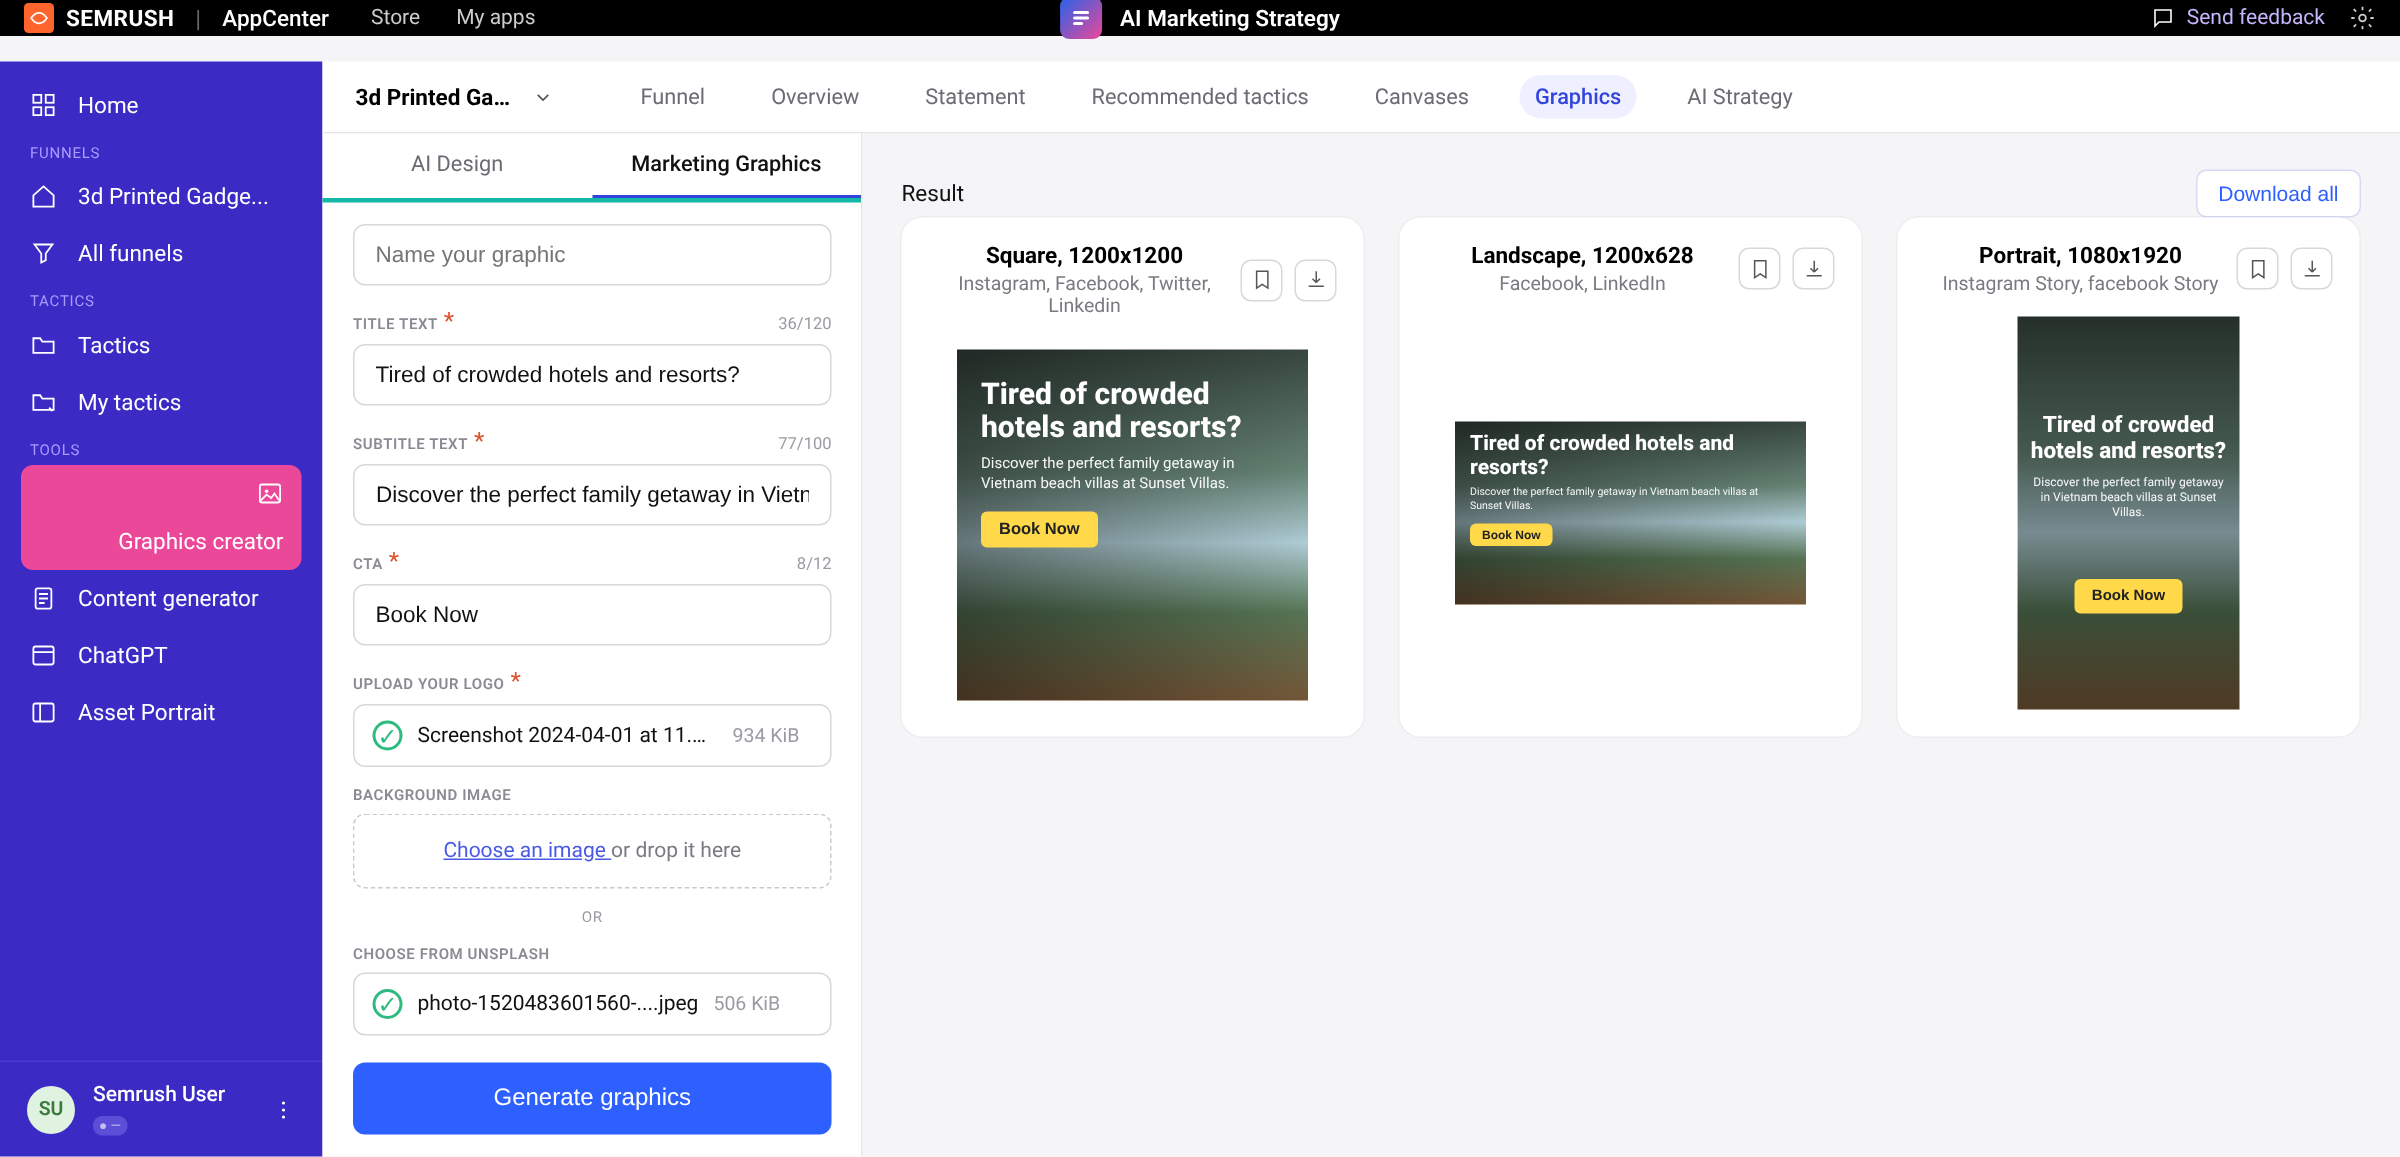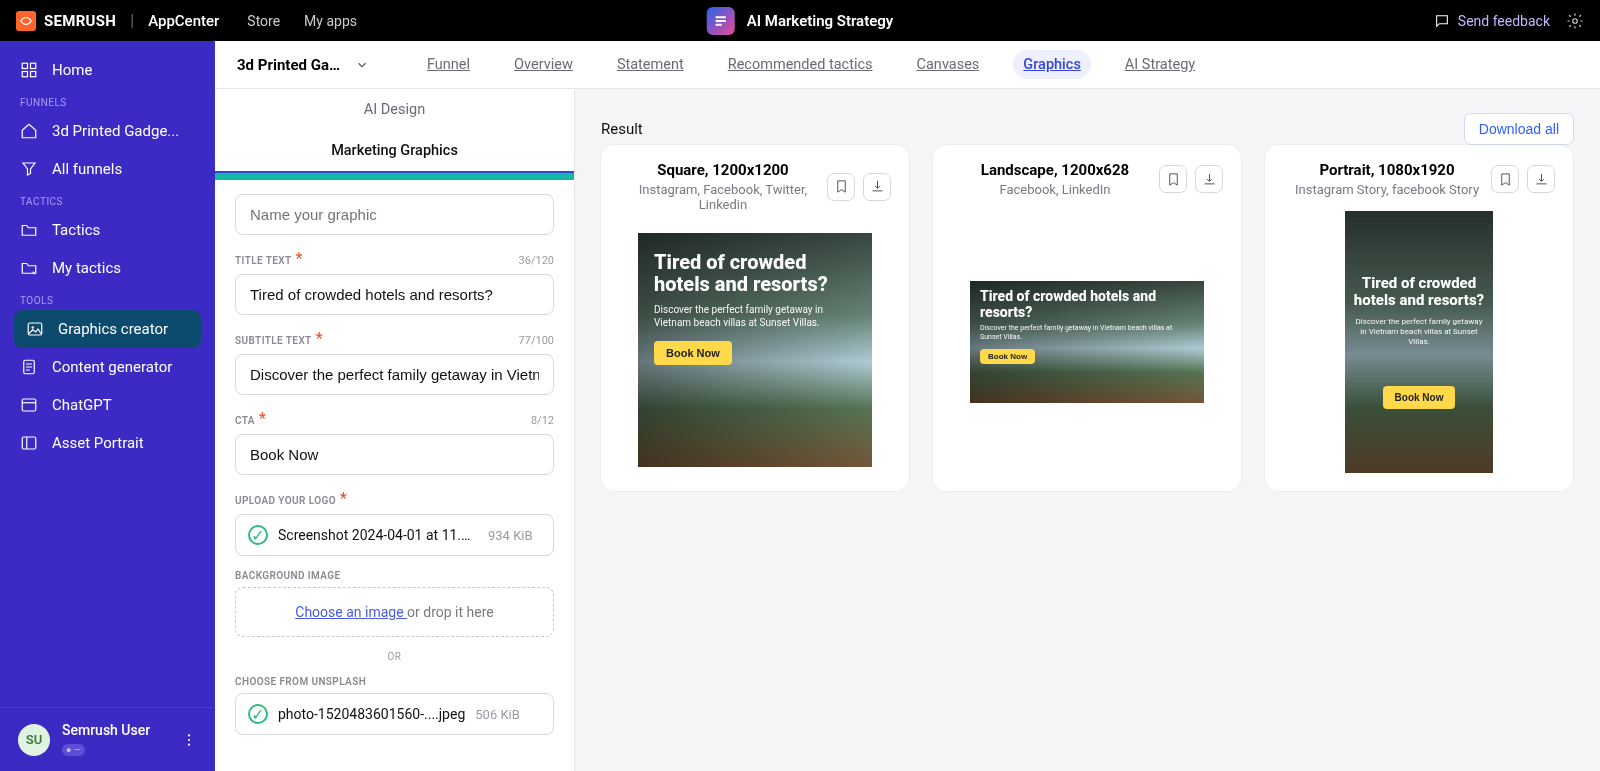--- a/index.html
+++ b/index.html
@@ -1,54 +1,54 @@
 <!DOCTYPE html>
 <html><head>
 <meta charset="utf-8">
 <style>
 * { box-sizing: border-box; margin: 0; padding: 0; }
 body { font-family: -apple-system, BlinkMacSystemFont, "Segoe UI", Roboto, sans-serif; background: #f5f5f7; width: 1600px; height: 771px; overflow: hidden; }
 
 
-.topbar { height: 41px; background: #000; display: flex; align-items: center; padding: 0 16px; color: #fff; }
+.topbar { height: 24px; background: #000; display: flex; align-items: center; padding: 0 16px; color: #fff; }
 .brand { display: flex; align-items: center; gap: 8px; }
 .brand-icon { width: 20px; height: 20px; background: #ff642d; border-radius: 3px; display: flex; align-items: center; justify-content: center; }
 .brand-text { font-weight: 700; font-size: 15px; letter-spacing: 0.3px; }
 .brand-divider { color: #666; margin: 0 6px; }
 .brand-sub { font-weight: 500; font-size: 15px; }
 .topnav { display: flex; gap: 24px; margin-left: 28px; }
 .topnav a { color: #ccc; font-size: 14px; text-decoration: none; }
 .apptitle { position: absolute; left: 50%; transform: translateX(-50%); display: flex; align-items: center; gap: 12px; }
 .apptitle-icon { width: 28px; height: 28px; background: linear-gradient(135deg,#2563eb,#ec4899); border-radius: 6px; display:flex;align-items:center;justify-content:center;color:#fff;font-weight:700; }
 .apptitle-text { font-size: 15px; font-weight: 600; }
 .top-right { margin-left: auto; display: flex; align-items: center; gap: 16px; }
 .feedback { display: flex; align-items: center; gap: 8px; font-size: 14px; color: #c4b5fd; }
 
 
 .sidebar { position: absolute; top: 41px; left: 0; width: 215px; bottom: 0; background: #3b2bc4; color: #fff; display: flex; flex-direction: column; }
 .side-item { display: flex; align-items: flex-end; gap: 14px; padding: 10px 20px; font-size: 15px; cursor: pointer; }
-.side-item.active { background: #0c4a6e; border-radius: 8px; margin: 0 14px; padding: 10px 12px; }
+.side-item.active { background: #ec4899; border-radius: 8px; margin: 0 14px; padding: 10px 12px; flex-direction: column; }
 .side-section { font-size: 10px; letter-spacing: 0.5px; color: #a89bff; padding: 8px 20px 4px; }
 .side-icon { width: 18px; height: 18px; flex-shrink: 0; }
 .side-bottom { margin-top: auto; padding: 14px 18px; display: flex; align-items: center; gap: 12px; border-top: 1px solid rgba(255,255,255,0.08); }
 .avatar { width: 32px; height: 32px; border-radius: 50%; background: #e0f2e0; color: #3a7a3a; display: flex; align-items: center; justify-content: center; font-size: 13px; font-weight: 600; }
 .user-name { font-size: 14px; font-weight: 500; }
 .user-badge { font-size: 9px; background: #6b5de0; border-radius: 6px; padding: 1px 4px; display:inline-block; margin-top:2px; opacity:0.7;}
 
 
 .subheader { position: absolute; left: 215px; top: 41px; right: 0; height: 48px; background: #fff; border-bottom: 1px solid #e6e6e8; display: flex; align-items: center; padding: 0 22px; gap: 28px; }
 .project-select { display: flex; align-items: center; gap: 8px; font-weight: 700; font-size: 15px; max-width: 140px; }
 .project-select span.text { white-space: nowrap; overflow: hidden; text-overflow: ellipsis; max-width: 110px; display:inline-block; }
 .tabs { display: flex; gap: 24px; margin-left: 20px; }
-.tab { font-size: 14.5px; color: #6b6b74; padding: 6px 10px; border-radius: 16px; cursor:pointer;text-decoration:underline; }
+.tab { font-size: 14.5px; color: #6b6b74; padding: 6px 10px; border-radius: 16px; cursor:pointer; }
 .tab.active { background: #eef0ff; color: #3344dd; font-weight: 500; }
 
 
 .leftpanel { position: absolute; left: 215px; top: 89px; width: 360px; bottom: 0; background: #fff; border-right: 1px solid #e6e6e8; display: flex; flex-direction: column; }
-.design-tabs { display: flex; border-bottom: 7px solid #14b8a6; flex-direction: column; }
+.design-tabs { display: flex; border-bottom: 3px solid #14b8a6; }
 .design-tab { flex: 1; text-align: center; padding: 12px 0; font-size: 14.5px; color: #6b6b74; cursor:pointer; }
 .design-tab.active { color: #111; border-bottom: 2px solid #3344dd; font-weight: 500; }
 .form { padding: 14px 20px 18px; overflow-y: auto; flex: 1; display:flex; flex-direction:column; gap: 14px; }
 .input { width: 100%; border: 1px solid #d8d8dc; border-radius: 8px; padding: 11px 14px; font-size: 15px; color: #111; outline:none; }
 .label-row { display: flex; justify-content: space-between; align-items: baseline; }
 .field-label { font-size: 10px; letter-spacing: 0.4px; color: #8a8a92; font-weight: 600; }
 .req { color: #e0522f; }
 .counter { font-size: 11px; color: #9a9aa2; }
 .file-chip { display: flex; align-items: center; gap: 10px; border: 1px solid #d8d8dc; border-radius: 8px; padding: 10px 12px; }
 .file-ok { width: 20px; height: 20px; border: 2px solid #2dbb7f; border-radius: 50%; display:flex;align-items:center;justify-content:center;color:#2dbb7f; flex-shrink:0;}
@@ -285,20 +285,21 @@
 
     <div>
       <div class="field-label">CHOOSE FROM UNSPLASH</div>
       <div class="file-chip" style="margin-top:6px;">
         <div class="file-ok">✓</div>
         <span class="file-name">photo-1520483601560-....jpeg</span>
         <span class="file-size">506 KiB</span>
       </div>
     </div>
 
+    <button class="gen-btn">Generate graphics</button>
   </div>
 </div>
 
 <div class="resultarea">
   <div class="result-head">
     <div class="result-title">Result</div>
     <button class="download-all">Download all</button>
   </div>
   <div class="cards">
 

